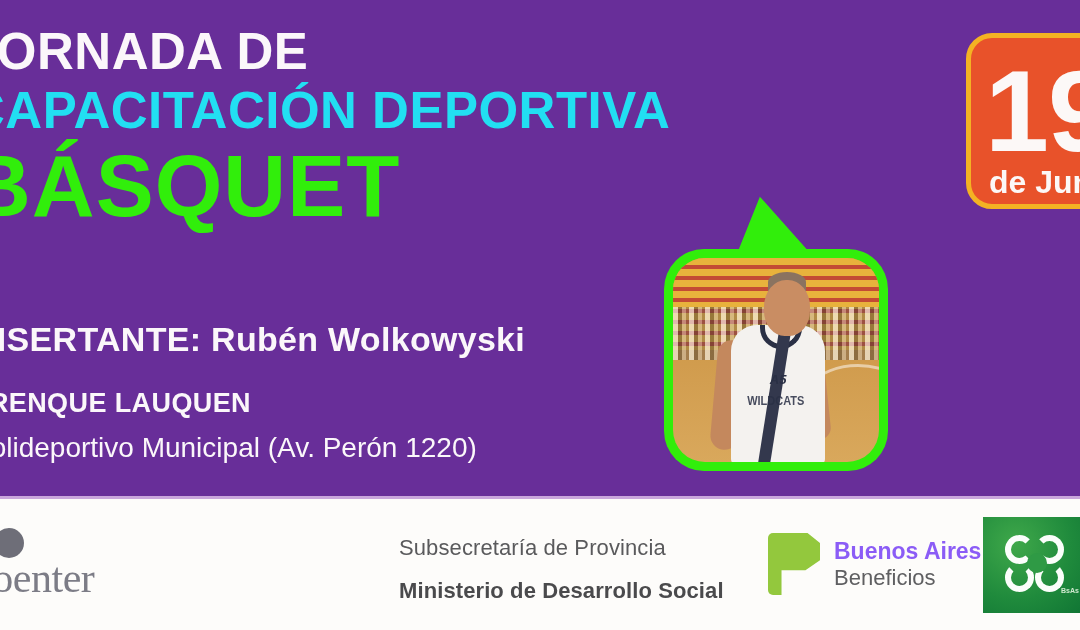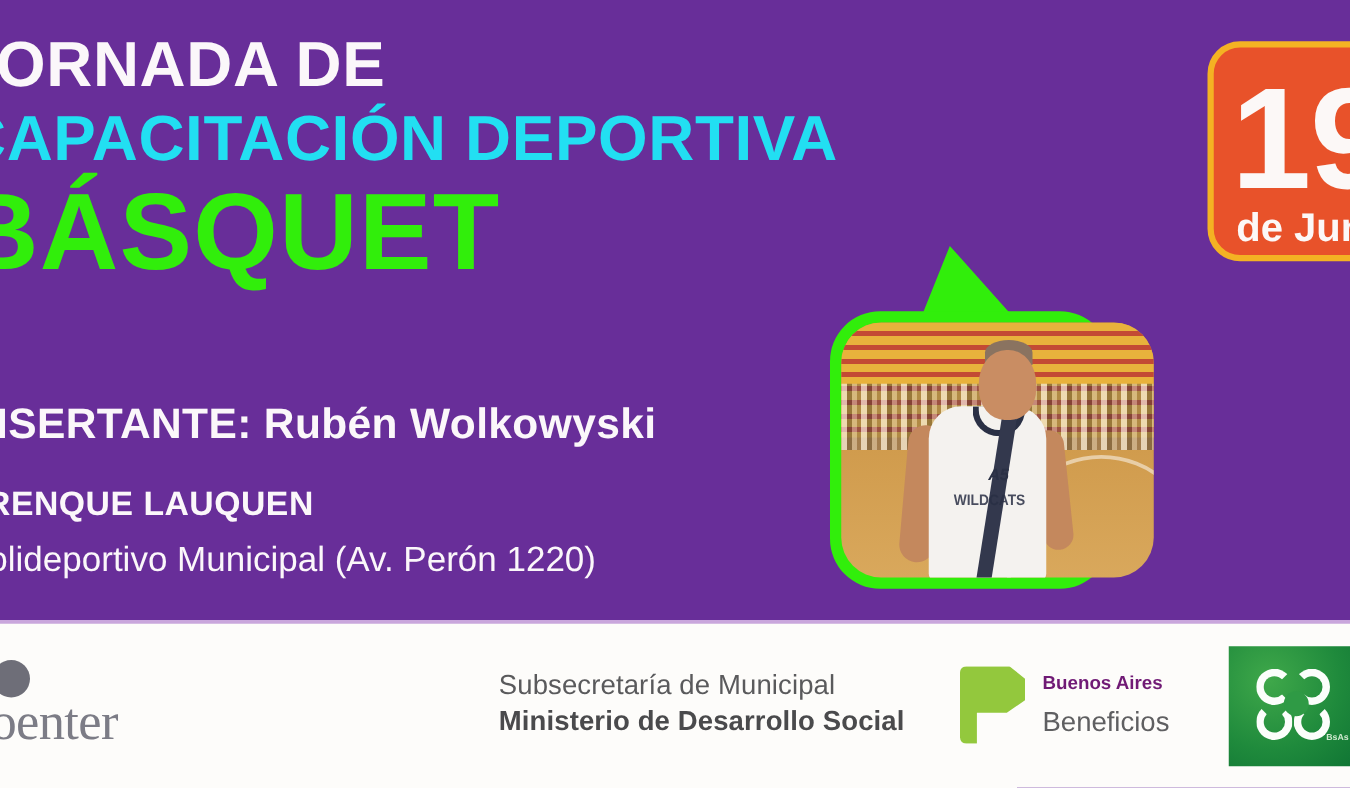--- a/index.html
+++ b/index.html
@@ -134,21 +134,20 @@
     border-radius: 40px;
     box-sizing: border-box;
     padding: 9px;
   }
   .photo-inner {
     position: relative;
     width: 100%; height: 100%;
     border-radius: 32px;
     overflow: hidden;
     background: linear-gradient(#C88F3E, #D9A85C);
-    padding-left: 44px;
   }
   
   .ph-stands {
     position: absolute; left: 0; top: 0; right: 0; height: 45%;
     background:
       repeating-linear-gradient(to bottom,
         #E8B23C 0px, #E8B23C 7px,
         #C34A34 7px, #C34A34 11px);
   }
   .ph-crowd {
@@ -346,21 +345,21 @@
     font-size: 22px;
     color: #5A5A5C;
     white-space: nowrap;
     letter-spacing: 0.1px;
   }
   .min-l2 {
     font-size: 22px;
     font-weight: bold;
     color: #4A4A4C;
     white-space: nowrap;
-    margin-top: 3px;
+    margin-top: 17px;
     letter-spacing: 0.1px;
   }
 
   
   .logo-ba {
     position: absolute;
     left: 768px; top: 532px;
     width: 210px; height: 66px;
   }
   .ba-flag {
@@ -371,23 +370,23 @@
     clip-path: polygon(0% 0%, 76% 0%, 100% 16%, 100% 44%, 72% 60%, 26% 60%, 26% 100%, 0% 100%);
     border-radius: 5px;
   }
   .ba-t1, .ba-t2 {
     position: absolute;
     left: 66px;
     white-space: nowrap;
   }
   .ba-t1 {
     top: 6px;
-    font-size: 15px;
-    font-weight: bold;
-    color: #701a75;
+    font-size: 23px;
+    font-weight: bold;
+    color: #8b5cf6;
   }
   .ba-t2 {
     top: 33px;
     font-size: 22px;
     color: #5F5F61;
   }
 
   
   .logo-green {
     position: absolute;
@@ -473,21 +472,21 @@
     <div class="footer-rule"></div>
   </div>
 
   <div class="logo-proenter">
     <div class="proenter-dot"></div>
     <div class="proenter-word">Proenter</div>
   </div>
 
 
   <div class="logo-min">
-    <div class="min-l1">Subsecretaría de Municipal</div>
+    <div class="min-l1">Subsecretaría de Provincia</div>
     <div class="min-l2">Ministerio de Desarrollo Social</div>
   </div>
 
   <div class="logo-ba">
     <div class="ba-flag"></div>
     <div class="ba-t1">Buenos Aires</div>
     <div class="ba-t2">Beneficios</div>
   </div>
 
   <div class="logo-green">

